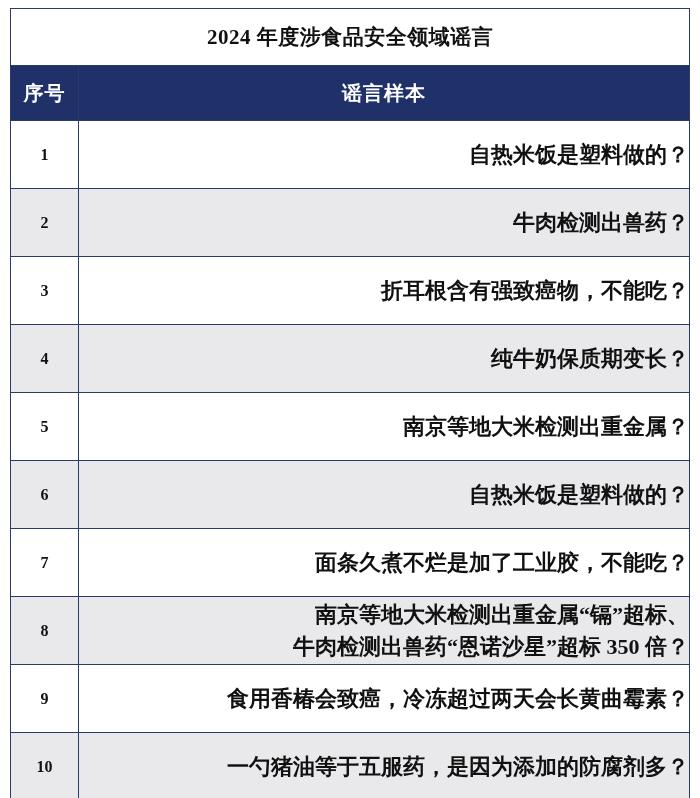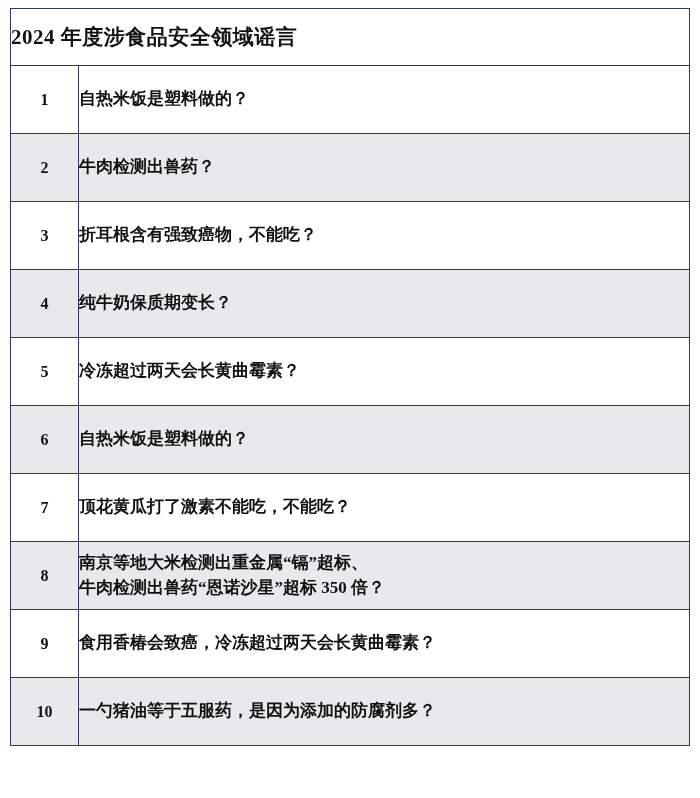--- a/index.html
+++ b/index.html
@@ -27,20 +27,21 @@
     border: 1px solid #2b3a67;
   }
   table.rumor-table td, table.rumor-table th {
     border: 1px solid #2b3a67;
     padding: 0;
     margin: 0;
   }
   .title-cell {
     height: 56px;
     background: #ffffff;
+    text-align: center;
     vertical-align: middle;
     font-size: 21px;
     font-weight: bold;
     color: #111111;
     letter-spacing: 0.5px;
   }
   .header-cell {
     background: #1f3168;
     color: #ffffff;
     text-align: center;
@@ -58,23 +59,23 @@
   }
   .idx-cell {
     text-align: center;
     vertical-align: middle;
     font-size: 16px;
     font-weight: bold;
     color: #111111;
     background: #ffffff;
   }
   .sample-cell {
-    text-align: left;
+    text-align: right;
     vertical-align: middle;
-    font-size: 17px;
+    font-size: 22px;
     font-weight: bold;
     color: #111111;
     background: #ffffff;
     line-height: 1.45;
     padding: 6px 14px;
   }
   tr.shaded .idx-cell,
   tr.shaded .sample-cell {
     background: #e9e9ec;
   }
@@ -91,20 +92,24 @@
 
 <div class="page">
   <table class="rumor-table">
     <colgroup>
       <col class="col-no">
       <col class="col-sample">
     </colgroup>
     <tbody>
       <tr>
         <td class="title-cell" colspan="2">2024 年度涉食品安全领域谣言</td>
+      </tr>
+      <tr>
+        <th class="header-cell">序号</th>
+        <th class="header-cell">谣言样本</th>
       </tr>
 
       <tr class="plain" style="height: 68px;">
         <td class="idx-cell">1</td>
         <td class="sample-cell">
           <span class="line2">自热米饭是塑料做的？</span>
         </td>
       </tr>
 
       <tr class="shaded" style="height: 68px;">
@@ -124,35 +129,35 @@
       <tr class="shaded" style="height: 68px;">
         <td class="idx-cell">4</td>
         <td class="sample-cell">
           <span class="line2">纯牛奶保质期变长？</span>
         </td>
       </tr>
 
       <tr class="plain" style="height: 68px;">
         <td class="idx-cell">5</td>
         <td class="sample-cell">
-          <span class="line2">冷冻超过两天会长黄曲霉素？</span>
+          <span class="line2">南京等地大米检测出重金属？</span>
         </td>
       </tr>
 
       <tr class="shaded" style="height: 68px;">
         <td class="idx-cell">6</td>
         <td class="sample-cell">
           <span class="line2">自热米饭是塑料做的？</span>
         </td>
       </tr>
 
       <tr class="plain" style="height: 68px;">
         <td class="idx-cell">7</td>
         <td class="sample-cell">
-          <span class="line2">顶花黄瓜打了激素不能吃，不能吃？</span>
+          <span class="line2">面条久煮不烂是加了工业胶，不能吃？</span>
         </td>
       </tr>
 
       <tr class="shaded" style="height: 68px;">
         <td class="idx-cell">8</td>
         <td class="sample-cell">
           <span class="line2">南京等地大米检测出重金属“镉”超标、</span>
           <span class="line2">牛肉检测出兽药“恩诺沙星”超标 350 倍？</span>
         </td>
       </tr>

